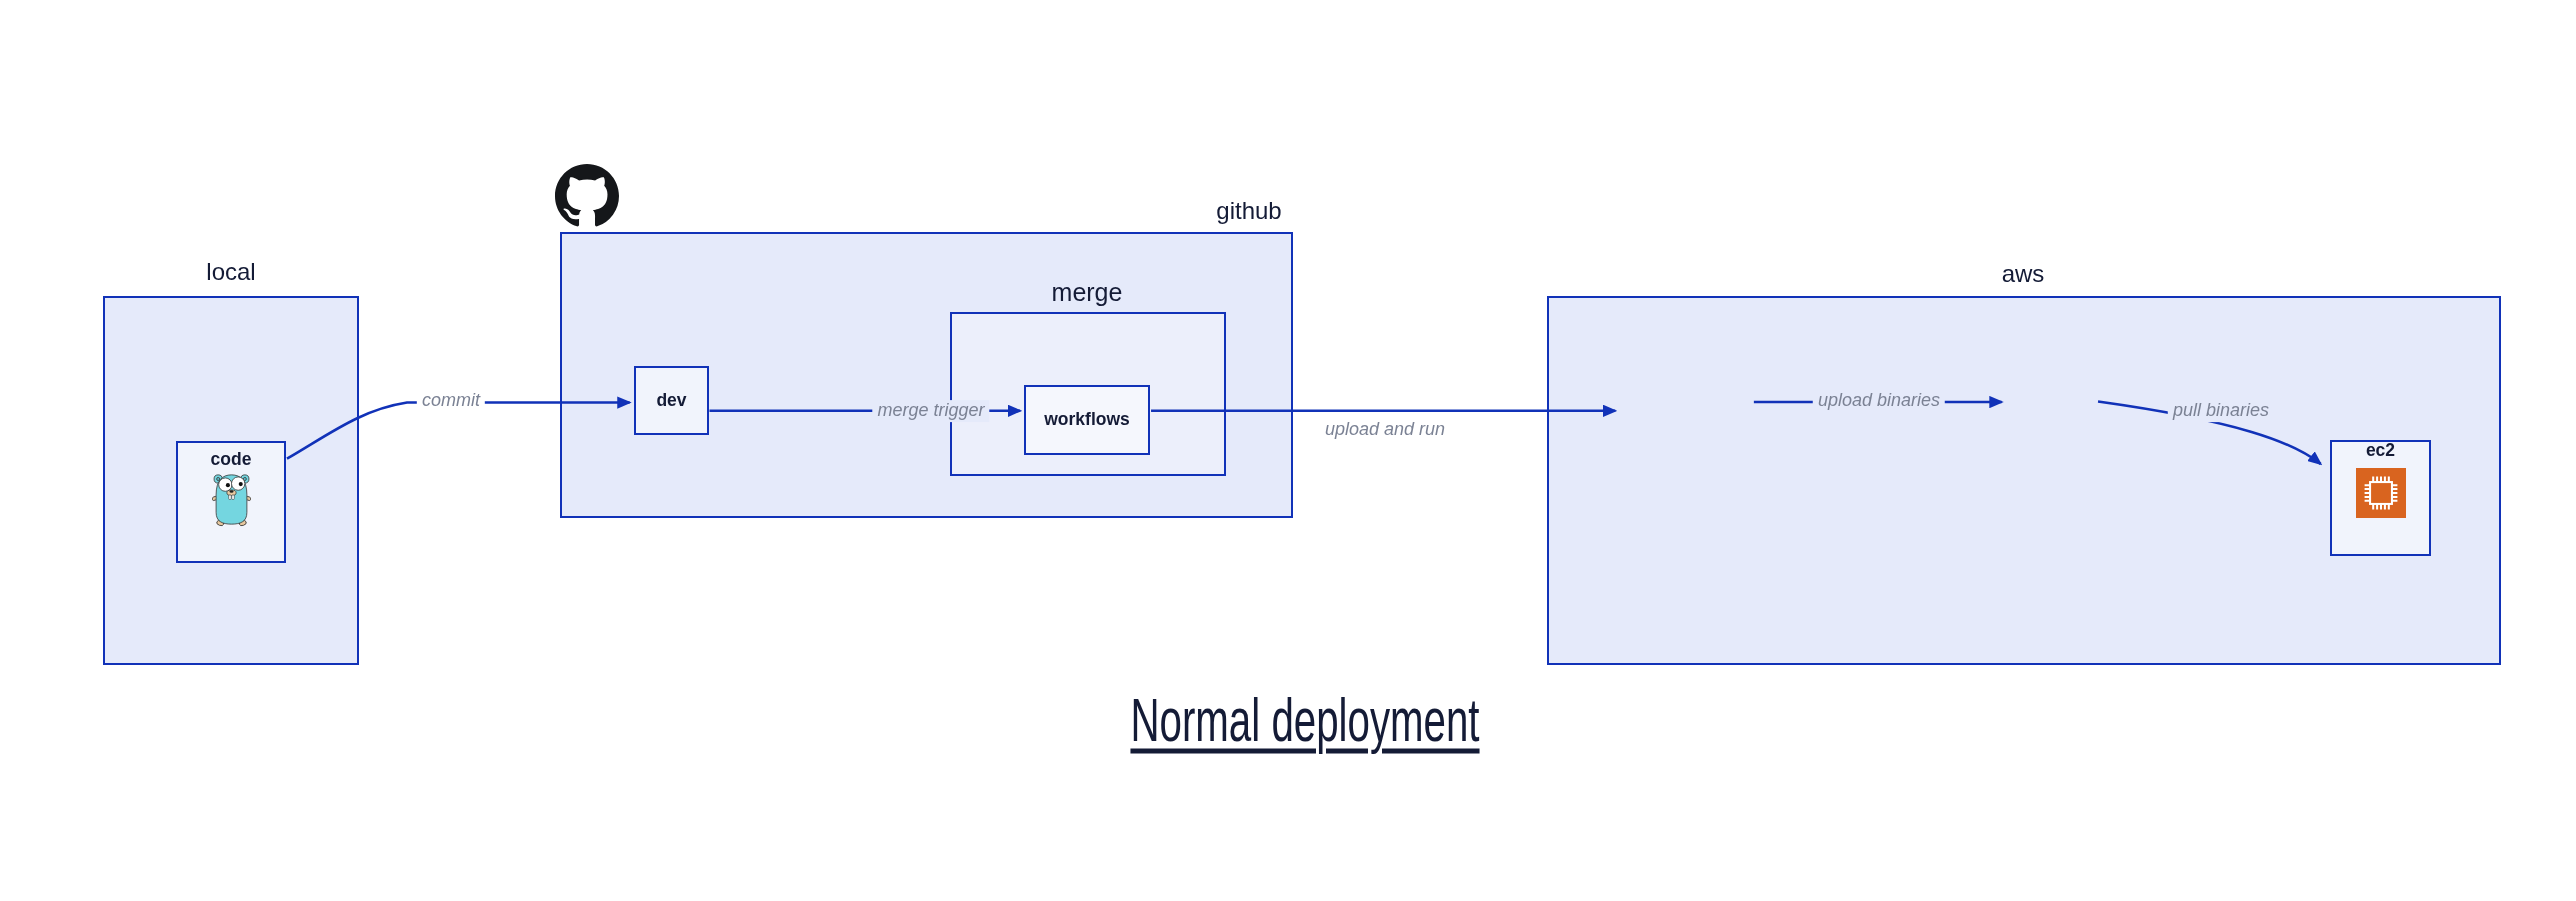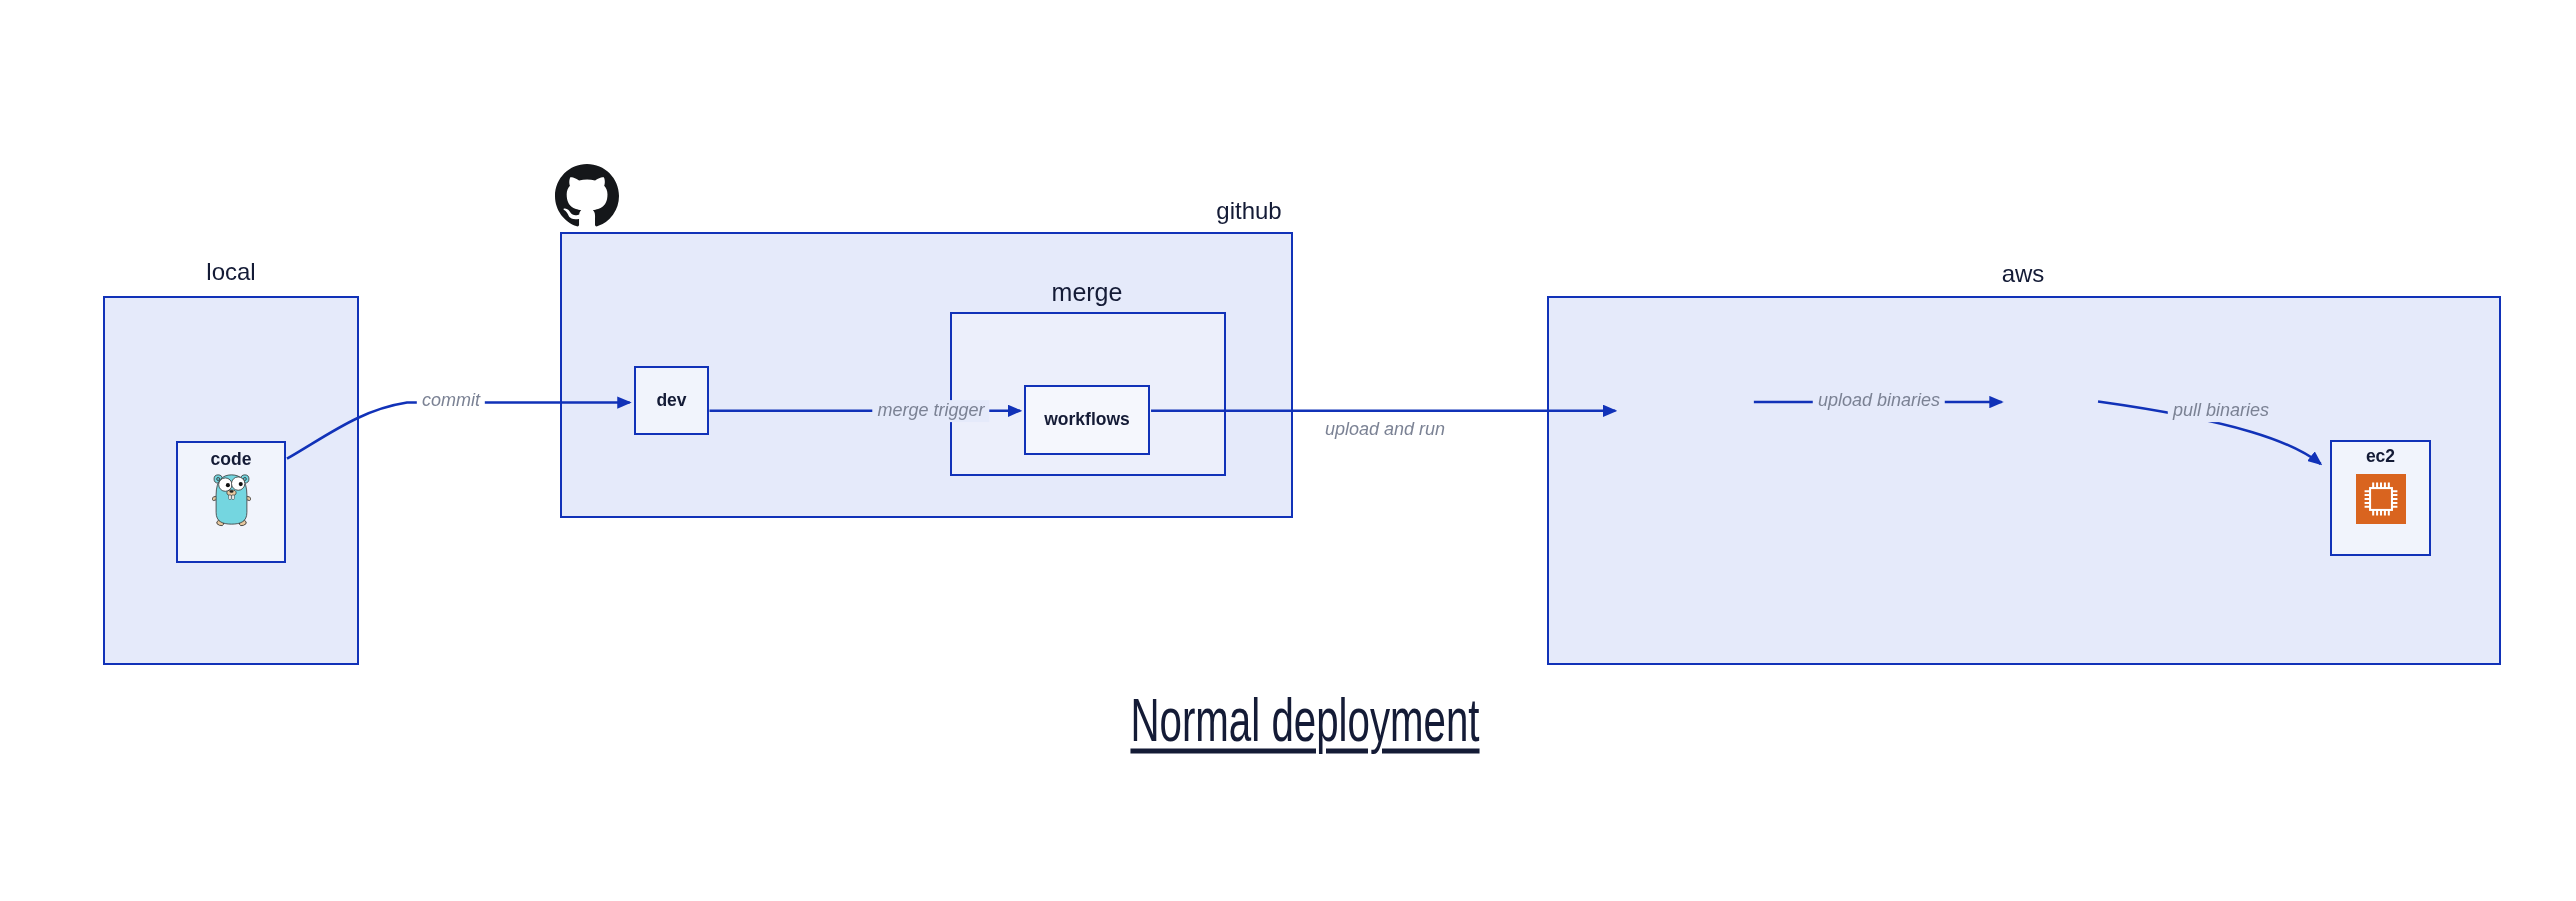--- a/index.html
+++ b/index.html
@@ -101,21 +101,21 @@
   <div class="node center" style="left:634px;top:366px;width:75px;height:69px;z-index:4;">
     <div class="node-label">dev</div>
   </div>
 
   <div class="node center workflows" style="left:1024px;top:385px;width:126px;height:70px;z-index:4;">
     <div class="node-label">workflows</div>
   </div>
 
 
 
-  <div class="node" style="left:2330px;top:440px;width:101px;height:116px;padding-top:6px;z-index:4;">
+  <div class="node" style="left:2330px;top:440px;width:101px;height:116px;padding-top:0;z-index:4;">
     <div class="node-label">ec2</div>
     <div class="icon-tile" style="margin-top:8.2px;width:50px;height:50px;background:#d9641f;">
       <svg width="50" height="50" viewBox="0 0 64 64">
         <g stroke="#ffffff" stroke-width="2.6" fill="none">
           <rect x="18" y="18" width="28" height="28"></rect>
           <path d="M22 18 V11 M27 18 V11 M32 18 V11 M37 18 V11 M42 18 V11"></path>
           <path d="M22 46 V53 M27 46 V53 M32 46 V53 M37 46 V53 M42 46 V53"></path>
           <path d="M18 22 H11 M18 27 H11 M18 32 H11 M18 37 H11 M18 42 H11"></path>
           <path d="M46 22 H53 M46 27 H53 M46 32 H53 M46 37 H53 M46 42 H53"></path>
         </g>

